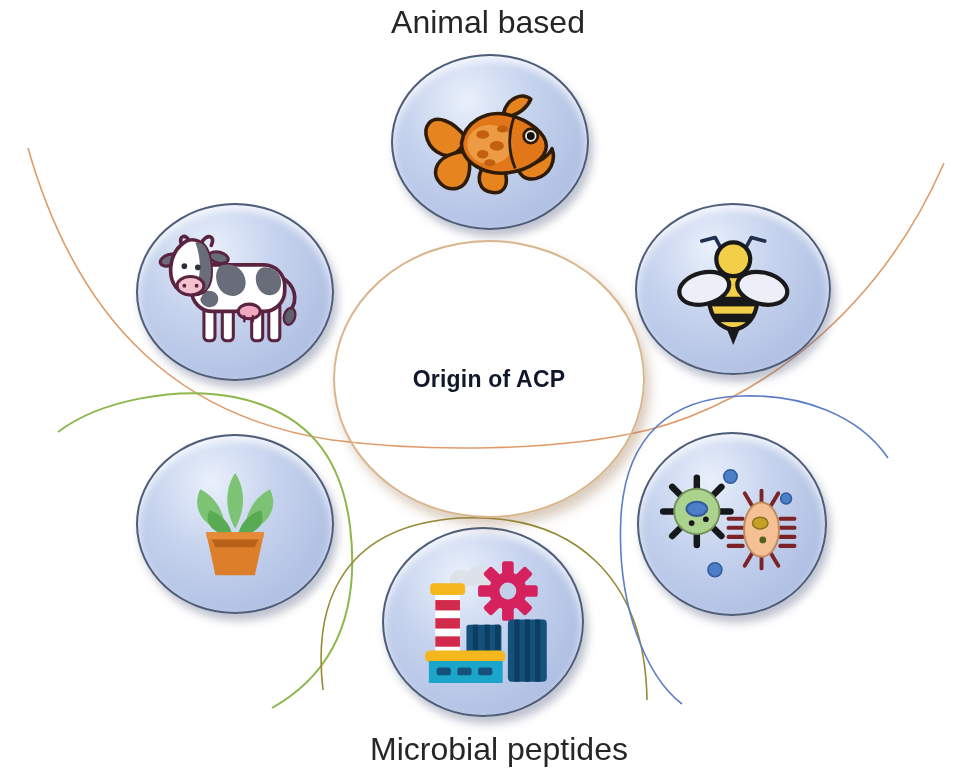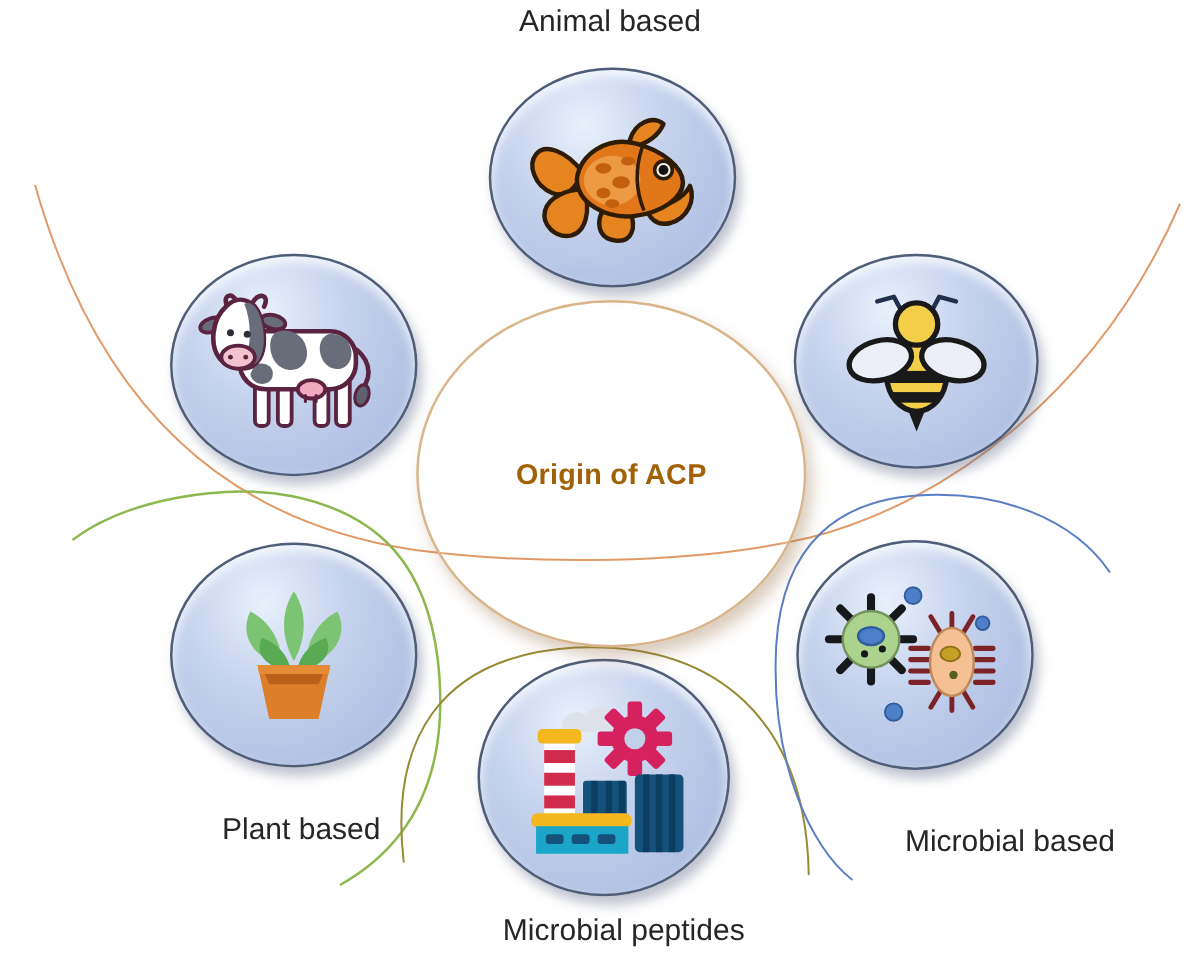--- a/index.html
+++ b/index.html
@@ -15,22 +15,22 @@
     box-shadow: 4px 7px 9px rgba(95,105,135,.40), inset 0 5px 9px rgba(255,255,255,.8);
     display:flex; align-items:center; justify-content:center;
   }
   .center-node {
     position:absolute; left:333px; top:240px; width:308px; height:274px; border-radius:50%;
     background: radial-gradient(ellipse at 42% 30%, #fdeads 0%, #fbd9b4 55%, #f5cb9e 100%);
     border:2px solid #d9b58c;
     box-shadow: 5px 8px 12px rgba(150,110,70,.35), inset 0 5px 10px rgba(255,255,255,.7);
     display:flex; align-items:center; justify-content:center;
   }
-  .center-node span { font-size:23px; font-weight:bold; color:#a16207; letter-spacing:.2px; }
-  .label { position:absolute; font-size:24px; color:#262626; text-align:center; }
+  .center-node span { font-size:23px; font-weight:bold; color:#0f172a; letter-spacing:.2px; }
+  .label { position:absolute; font-size:32px; color:#262626; text-align:center; }
   .icon { display:block; }
 </style>
 </head>
 <body>
 
 <div class="canvas">
 
   <svg class="arcs" viewBox="0 0 954 772" fill="none">
     <path stroke-width="1.6" d="M 28 148 C 80 330, 185 418, 332 440 C 425 452, 555 452, 648 430 C 755 403, 878 315, 944 163" stroke="#e09a68"></path>
     <path stroke-width="2" d="M 58 432 C 100 400, 178 386, 234 397 C 307 412, 341 456, 350 526 C 359 600, 343 668, 272 708" stroke="#8cb84d"></path>
@@ -225,17 +225,15 @@
         <circle cx="44" cy="85" r="5.4"></circle>
       </g>
     </svg>
   </div>
 
   <div class="center-node">
     <span>Origin of ACP</span>
   </div>
 
   <div class="label" style="left:338px; top:4px;  width:300px;">Animal based</div>
-  <div class="label" style="left:111px; top:650px; width:260px;">Plant based</div>
   <div class="label" style="left:349px; top:731px; width:300px;">Microbial peptides</div>
-  <div class="label" style="left:678px; top:660px; width:260px;">Microbial based</div>
 
 </div>
 
 </body></html>

